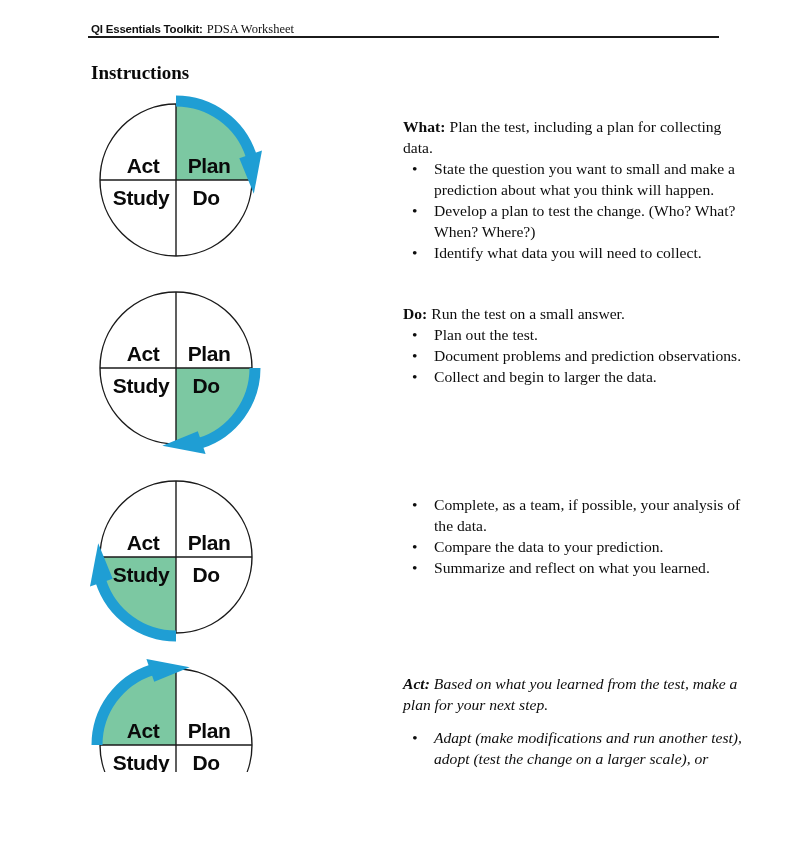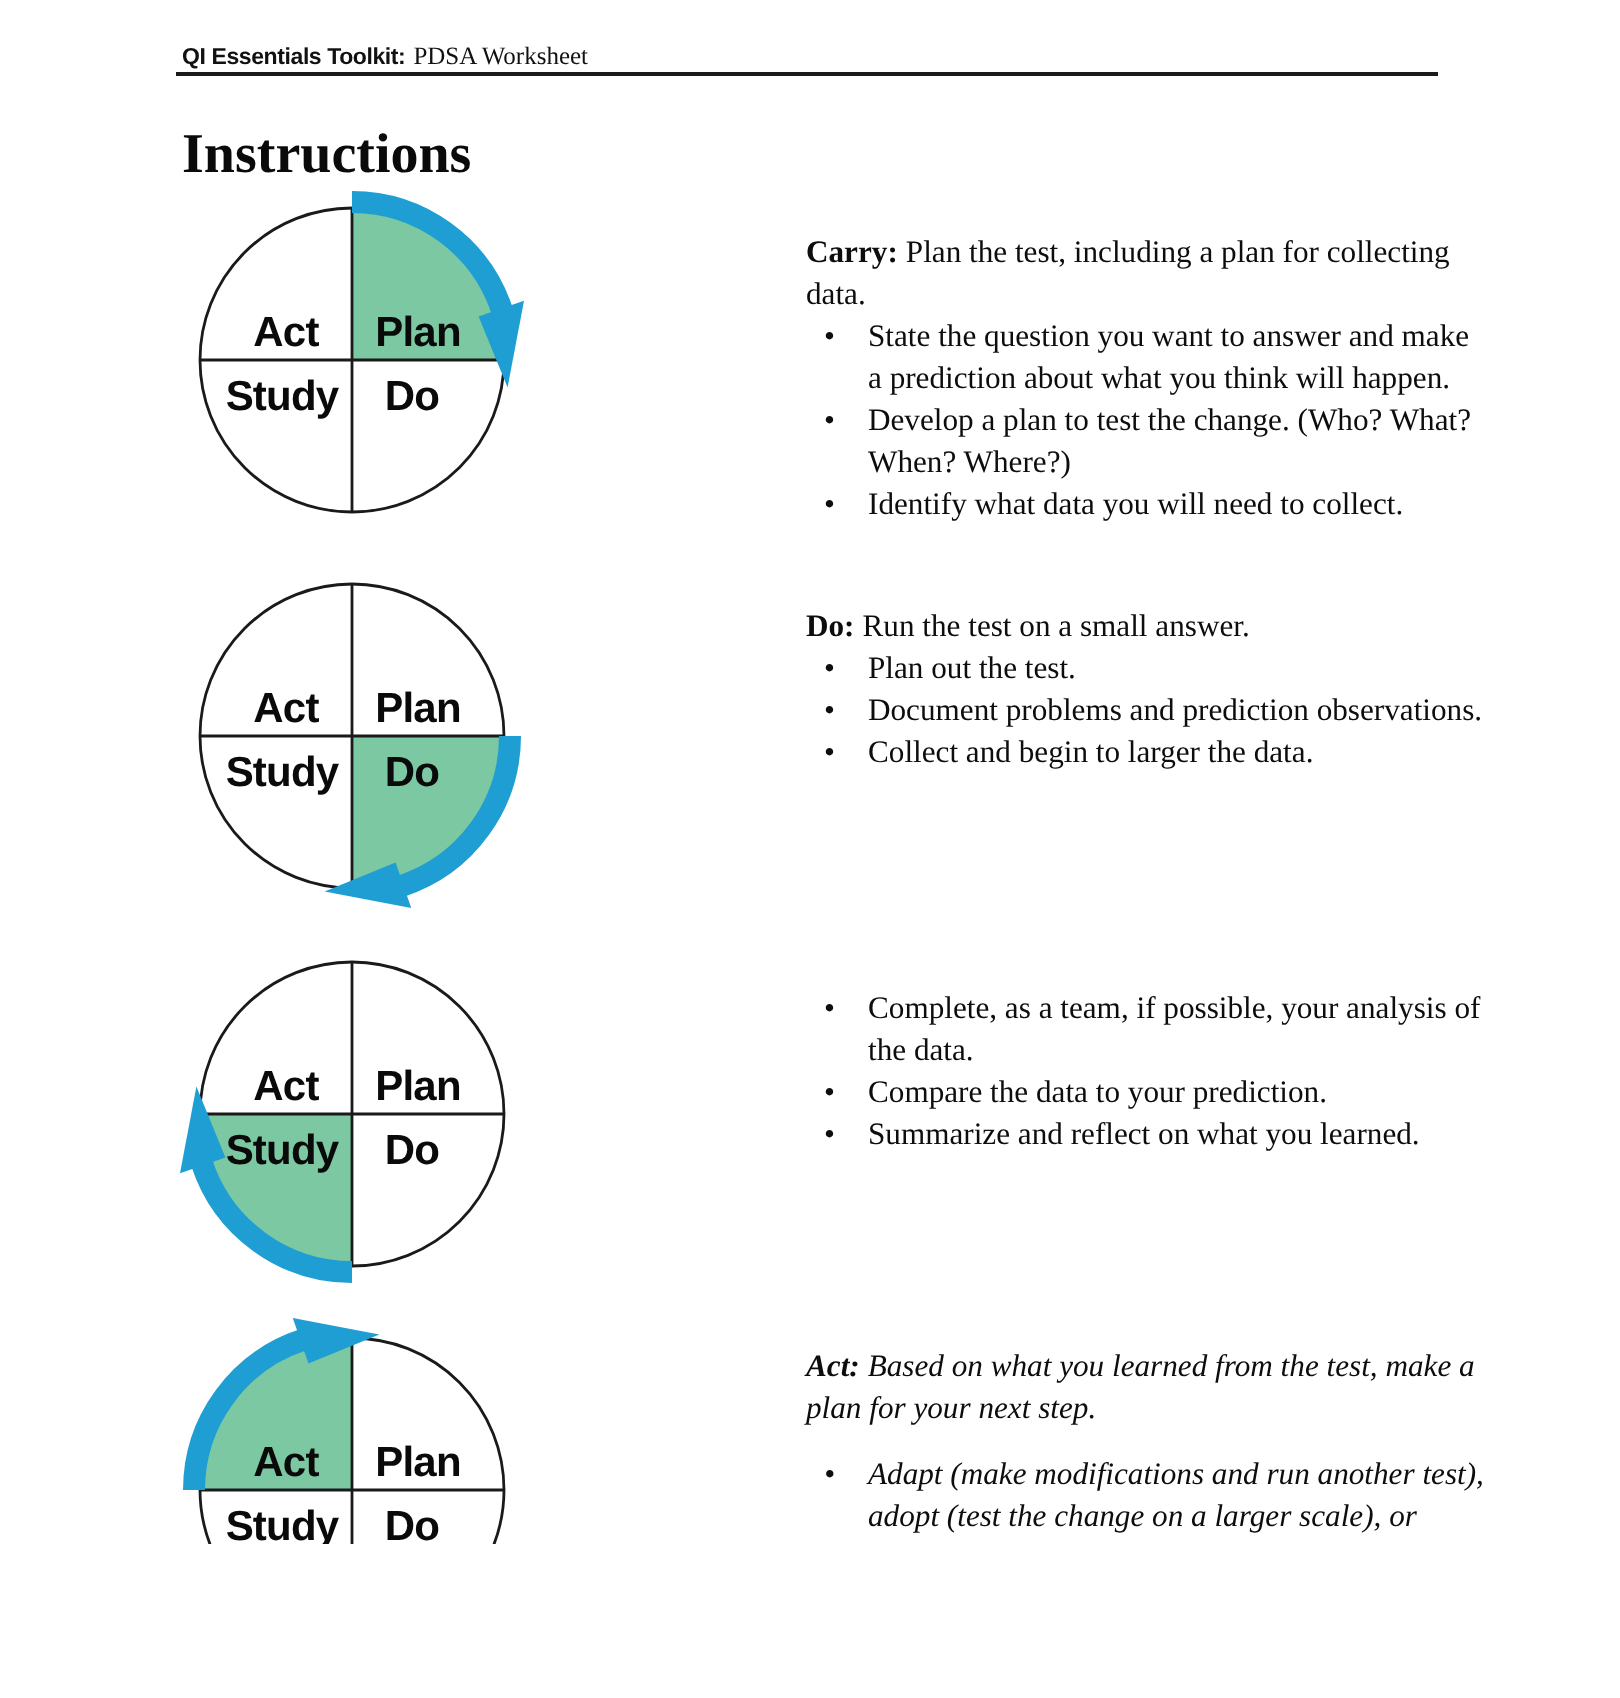--- a/index.html
+++ b/index.html
@@ -7,21 +7,21 @@
   #page{
     position:relative;width:810px;height:772px;background:#ffffff;
     font-family:"Liberation Serif", serif;color:#0d0d0d;overflow:hidden;
   }
   
   .hdr{position:absolute;left:91px;top:19px;white-space:nowrap;}
   .hdr .toolkit{font-family:"Liberation Sans", sans-serif;font-weight:bold;font-size:11.5px;letter-spacing:-0.2px;color:#111;}
   .hdr .doctitle{font-family:"Liberation Serif", serif;font-size:12.5px;color:#111;padding-left:4px;}
   .hdr-rule{position:absolute;left:88px;top:36px;width:631px;height:2px;background:#1b1b1b;}
   
-  .page-title{position:absolute;left:91px;top:62px;font-weight:bold;font-size:28px;color:#0a0a0a;}
+  .page-title{position:absolute;left:91px;top:62px;font-weight:bold;font-size:19px;color:#0a0a0a;}
   
   .pdsa-svg{position:absolute;left:91px;overflow:visible;}
   .pdsa-svg circle{fill:none;stroke:#1a1a1a;stroke-width:1.4;}
   .pdsa-svg .cross{stroke:#1a1a1a;stroke-width:1.4;}
   .pdsa-svg .qlabel{
     font-family:"Liberation Sans", sans-serif;font-weight:bold;font-size:21px;
     letter-spacing:-0.4px;fill:#0a0a0a;text-anchor:middle;
   }
   .pdsa-svg .arc{fill:none;stroke-width:11;}
   
@@ -57,25 +57,25 @@
       <path class="arc" d="M85,6 A79,79 0 0 1 160.1,60.6" stroke="#1f9ed4"></path>
       <path d="M171,55.4 L148.3,63.2 L162.8,98.7 Z" fill="#1f9ed4"></path>
     </g>
     <text class="qlabel" x="52" y="78">Act</text>
     <text class="qlabel" x="118" y="78">Plan</text>
     <text class="qlabel" x="50" y="110">Study</text>
     <text class="qlabel" x="115" y="110">Do</text>
   </svg>
 
   <div class="section-text" style="top:116px;">
-    <p class="intro"><span class="lead">Carry:</span><span>Plan the test, including a plan for collecting data.</span></p>
+    <p class="intro"><span class="lead">What:</span><span>Plan the test, including a plan for collecting data.</span></p>
     <div class="bullets">
       <div class="bullet">
           <span class="marker">•</span>
-          <span class="btext">State the question you want to answer and make a prediction about what you think will happen.</span>
+          <span class="btext">State the question you want to small and make a prediction about what you think will happen.</span>
         </div>
       <div class="bullet">
           <span class="marker">•</span>
           <span class="btext">Develop a plan to test the change. (Who? What? When? Where?)</span>
         </div>
       <div class="bullet">
           <span class="marker">•</span>
           <span class="btext">Identify what data you will need to collect.</span>
         </div>
     </div>

